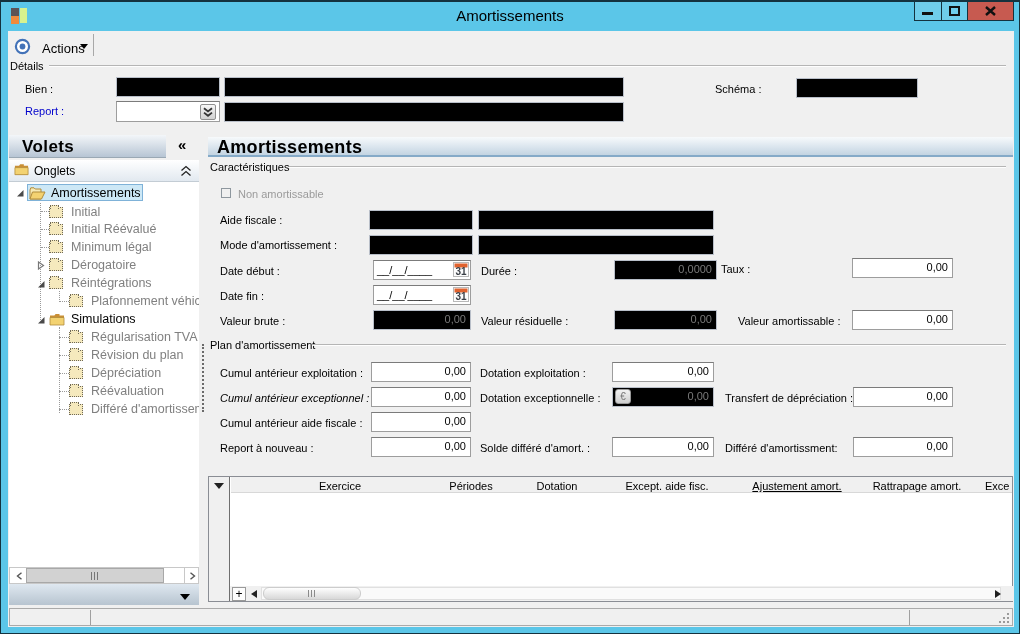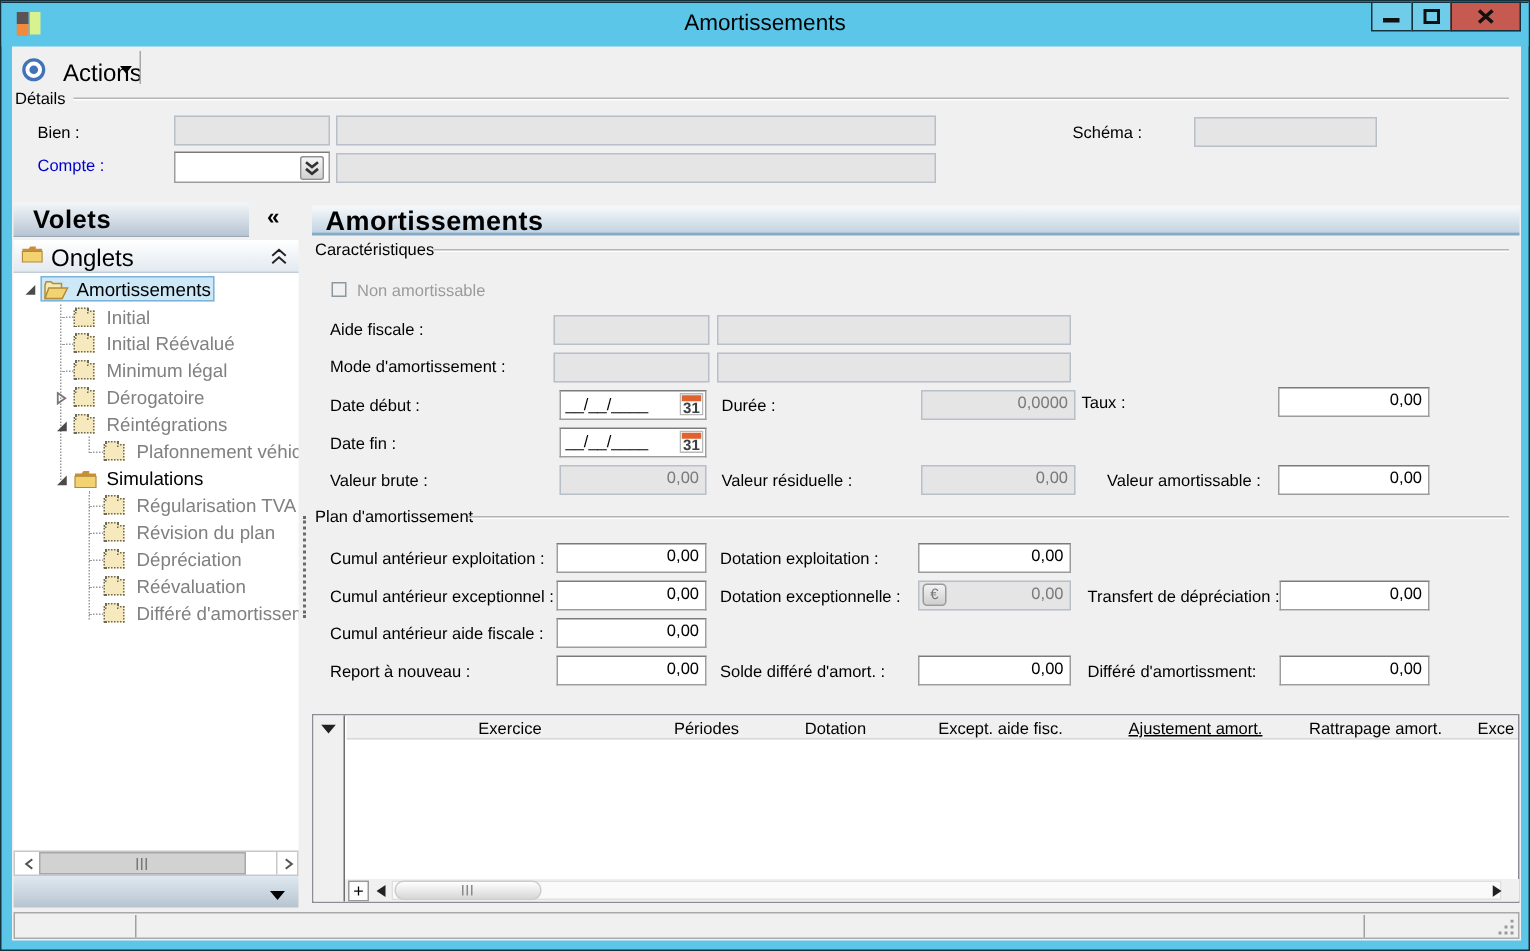--- a/index.html
+++ b/index.html
@@ -11,21 +11,21 @@
 #titlebar { left:0; top:0; width:1018px; height:30px; background:#5bc6e8; border-top:1px solid #14323e; }
 #title { left:0; top:6px; width:1018px; text-align:center; font-size:15px; }
 .wbtn { position:absolute; top:0; height:20px; border:1px solid #14323e; background:#6fcdea; text-align:center; }
 #bmin { left:913px; width:28px; }
 #bmax { left:940px; width:27px; }
 #bclose { left:966px; width:47px; background:#c75a50; }
 
 #client { left:7px; top:30px; width:1006px; height:596px; background:#f0f0f0; }
 
 .lbl { position:absolute; white-space:nowrap; }
-.inp { position:absolute; background:#e5e5e5; border:1px solid #b9bfc9; }
+.inp { position:absolute; background:#000000; border:1px solid #b9bfc9; }
 .winp { position:absolute; background:#fff; border:1px solid #9d9d9d; border-top-color:#7b7b7b; }
 .num { font-size:11px; text-align:right; padding-right:4px; line-height:17px; color:#000; }
 .gnum { color:#7a7a7a; }
 .fieldline { position:absolute; height:1px; background:#b5b5b5; box-shadow:0 1px 0 rgba(255,255,255,0.9); }
 
 .trow { position:absolute; left:0; width:190px; height:18px; }
 .tt { position:absolute; top:1px; white-space:nowrap; }
 .tw { position:absolute; }
 .sel { position:absolute; top:-1px; height:17px; background:#cde8f6; border:1px solid #7fb2d8; }
 .vdot { position:absolute; width:1px; border-left:1px dotted #9a9a9a; }
@@ -52,52 +52,52 @@
       </svg></div>
   <div id="bclose" class="wbtn"><svg width="44" height="18">
         <path d="M17 5 L26 13 M26 5 L17 13" stroke="#111" stroke-width="2.4"></path>
       </svg></div>
   <div id="client" class="abs"></div>
 
   <svg class="abs" style="left:13px; top:37px;" width="17" height="17" viewBox="0 0 17 17">
     <circle cx="8.5" cy="8.5" r="6.6" fill="#fff" stroke="#4272b8" stroke-width="2.2"></circle>
     <circle cx="8.5" cy="8.5" r="2.9" fill="#4272b8"></circle>
   </svg>
-  <div class="lbl" style="left:41px; top:40px; font-size:16px;">Actions</div>
+  <div class="lbl" style="left:41px; top:40px; font-size:13px;">Actions</div>
   <svg class="abs" style="left:79px; top:43px;" width="9" height="6">
       <path d="M0 0 L8 0 L4 5 Z" fill="#000"></path>
     </svg>
   <div class="abs" style="left:92px; top:33px; width:1px; height:22px; background:#a8a8a8;"></div>
 
   <div class="lbl" style="left:9px; top:59px;">Détails</div>
   <div class="fieldline" style="left:48px; top:64px; width:957px;"></div>
   <div class="lbl" style="left:24px; top:82px;">Bien :</div>
   <div class="inp" style="left:115px; top:76px; width:104px; height:20px;"></div>
   <div class="inp" style="left:223px; top:76px; width:400px; height:20px;"></div>
   <div class="lbl" style="left:714px; top:82px;">Schéma :</div>
   <div class="inp" style="left:795px; top:77px; width:122px; height:20px;"></div>
-  <div class="lbl" style="left:24px; top:104px; color:#0000cc;">Compte :</div>
+  <div class="lbl" style="left:24px; top:104px; color:#0000cc;">Report :</div>
   <div class="winp" style="left:115px; top:100px; width:104px; height:21px;"></div>
   <div class="abs" style="left:199px; top:103px; width:16px; height:16px; background:linear-gradient(#f6f6f6,#d2d2d2); border:1px solid #909090; border-radius:2px;">
     <svg width="14" height="14" viewBox="0 0 14 14">
         <path d="M3 3.2 L7 6.4 L11 3.2 M3 7.6 L7 10.8 L11 7.6" fill="none" stroke="#333" stroke-width="1.8"></path>
       </svg>
   </div>
   <div class="inp" style="left:223px; top:101px; width:400px; height:20px;"></div>
 
   <div class="abs" style="left:8px; top:134px; width:157px; height:23px; background:linear-gradient(#f3f6f9,#b7c5d4); border-bottom:1px solid #9aa8b4;">
     <div style="position:absolute; left:13px; top:2px; font-size:17px; font-weight:bold; letter-spacing:0.4px;">Volets</div>
     <div style="position:absolute; left:169px; top:1px; font-size:15px; font-weight:bold;">«</div>
   </div>
   <div class="abs" style="left:8px; top:159px; width:190px; height:22px; background:linear-gradient(#ffffff,#e2e9f0); border-bottom:1px solid #c3ccd4;">
     <svg style="position:absolute; left:5px; top:3px;" width="15" height="13" viewBox="0 0 16 13">
       <path d="M1 2.6 L5.4 2.6 L6.6 1 L10.5 1 L10.5 2.6 L15 2.6 L15 12 L1 12 Z" fill="#c98f35"></path>
       <path d="M1 4.5 L15 4.5 L15 12 L1 12 Z" fill="#f3d271" stroke="#b08c3c" stroke-width="0.8"></path>
     </svg>
-    <div style="position:absolute; left:25px; top:4px; font-size:16px;">Onglets</div>
+    <div style="position:absolute; left:25px; top:4px; font-size:12px;">Onglets</div>
     <svg style="position:absolute; left:171px; top:5px;" width="12" height="12" viewBox="0 0 12 12">
         <path d="M1.5 5.5 L6 1.5 L10.5 5.5 M1.5 10.5 L6 6.5 L10.5 10.5" fill="none" stroke="#222" stroke-width="1.3"></path>
       </svg>
   </div>
   <div id="tree" class="abs" style="left:8px; top:181px; width:190px; height:385px; background:#fff; overflow:hidden; font-size:12.5px; color:#808080;">
 
     <div class="vdot" style="left:31px; top:21px; height:117px;"></div>
     <div class="hdot" style="left:32px; top:29px;"></div>
     <div class="hdot" style="left:32px; top:47px;"></div>
     <div class="hdot" style="left:32px; top:65px;"></div>
@@ -251,21 +251,21 @@
   <div class="winp num" style="left:851px; top:309px; width:101px; height:20px;">0,00</div>
 
   <div class="lbl" style="left:209px; top:338px;">Plan d'amortissement</div>
   <div class="fieldline" style="left:311px; top:343px; width:694px;"></div>
 
   <div class="lbl" style="left:219px; top:366px;">Cumul antérieur exploitation :</div>
   <div class="winp num" style="left:370px; top:361px; width:100px; height:20px;">0,00</div>
   <div class="lbl" style="left:479px; top:366px;">Dotation exploitation :</div>
   <div class="winp num" style="left:611px; top:361px; width:102px; height:20px;">0,00</div>
 
-  <div class="lbl" style="left:219px; top:391px;">Cumul antérieur exceptionnel :</div>
+  <div class="lbl" style="left:219px; top:391px;font-style:italic;">Cumul antérieur exceptionnel :</div>
   <div class="winp num" style="left:370px; top:386px; width:100px; height:20px;">0,00</div>
   <div class="lbl" style="left:479px; top:391px;">Dotation exceptionnelle :</div>
   <div class="inp num gnum" style="left:611px; top:386px; width:102px; height:20px;">0,00</div>
   <div class="abs" style="left:614px; top:388px; width:16px; height:15px; background:linear-gradient(#f2f2f2,#cfcfcf); border:1px solid #9a9a9a; border-radius:3px; text-align:center; font-size:10px; color:#777; line-height:13px;">€</div>
   <div class="lbl" style="left:724px; top:391px;">Transfert de dépréciation :</div>
   <div class="winp num" style="left:852px; top:386px; width:100px; height:20px;">0,00</div>
 
   <div class="lbl" style="left:219px; top:416px;">Cumul antérieur aide fiscale :</div>
   <div class="winp num" style="left:370px; top:411px; width:100px; height:20px;">0,00</div>
 

